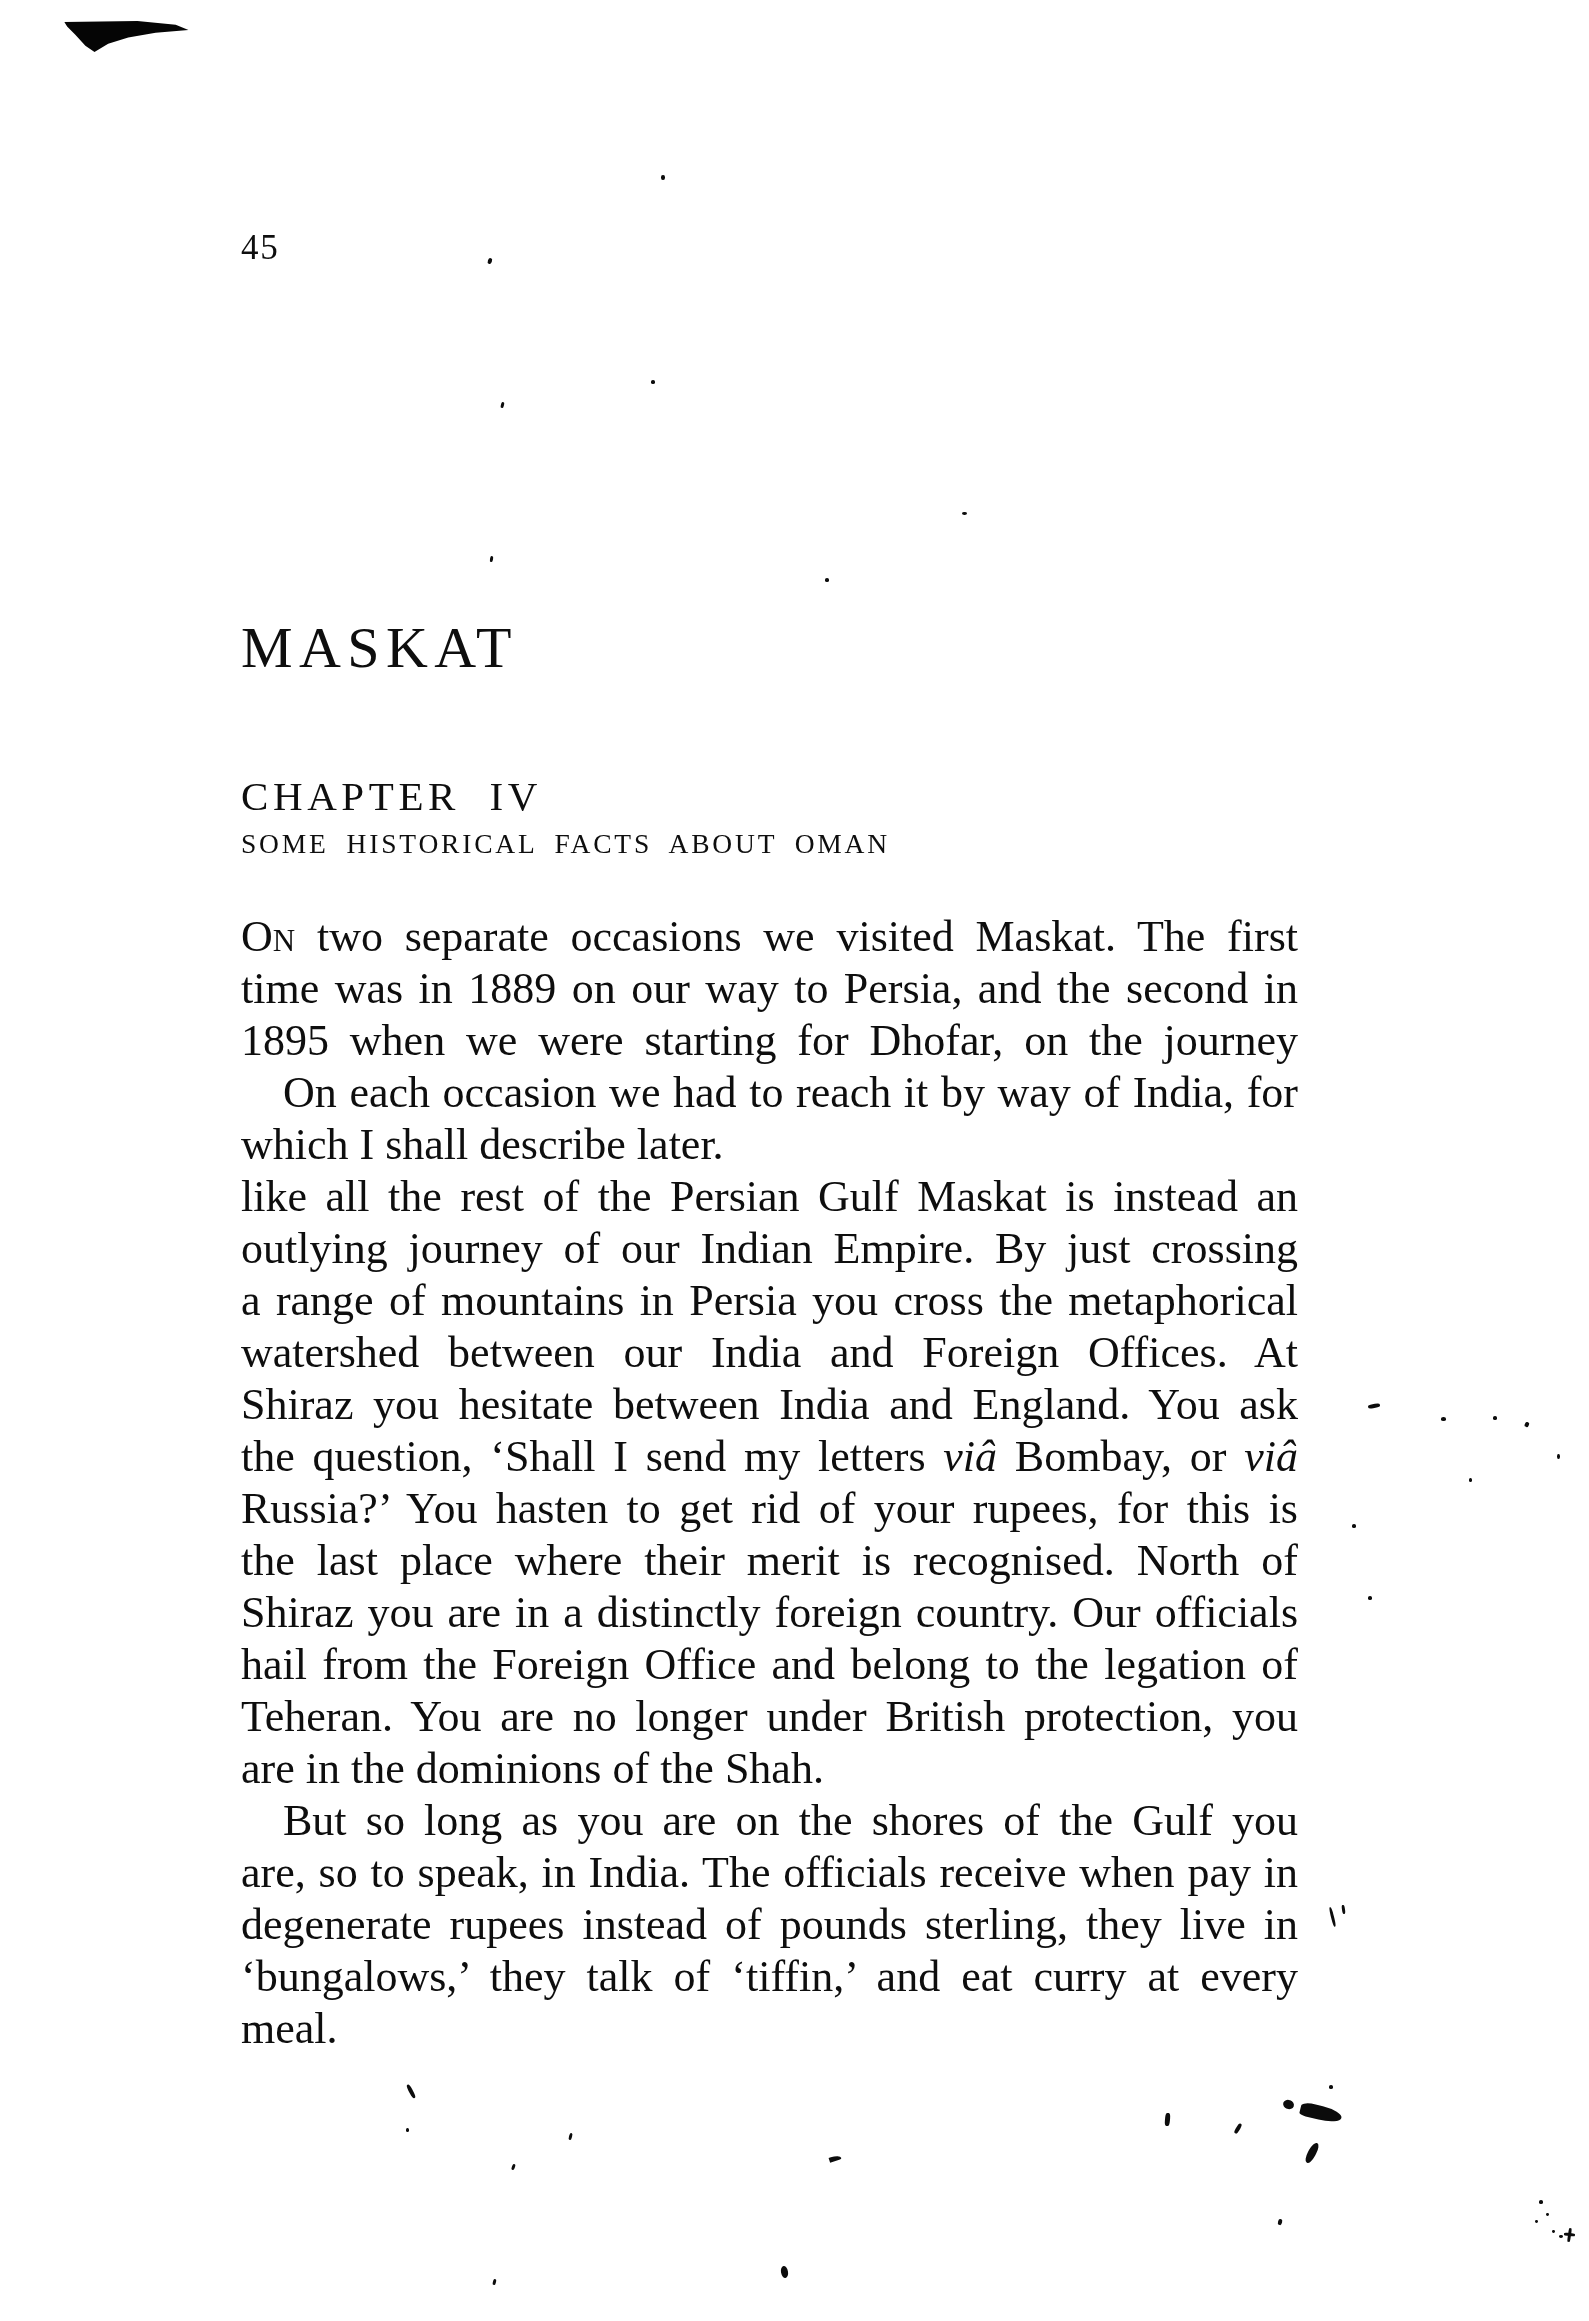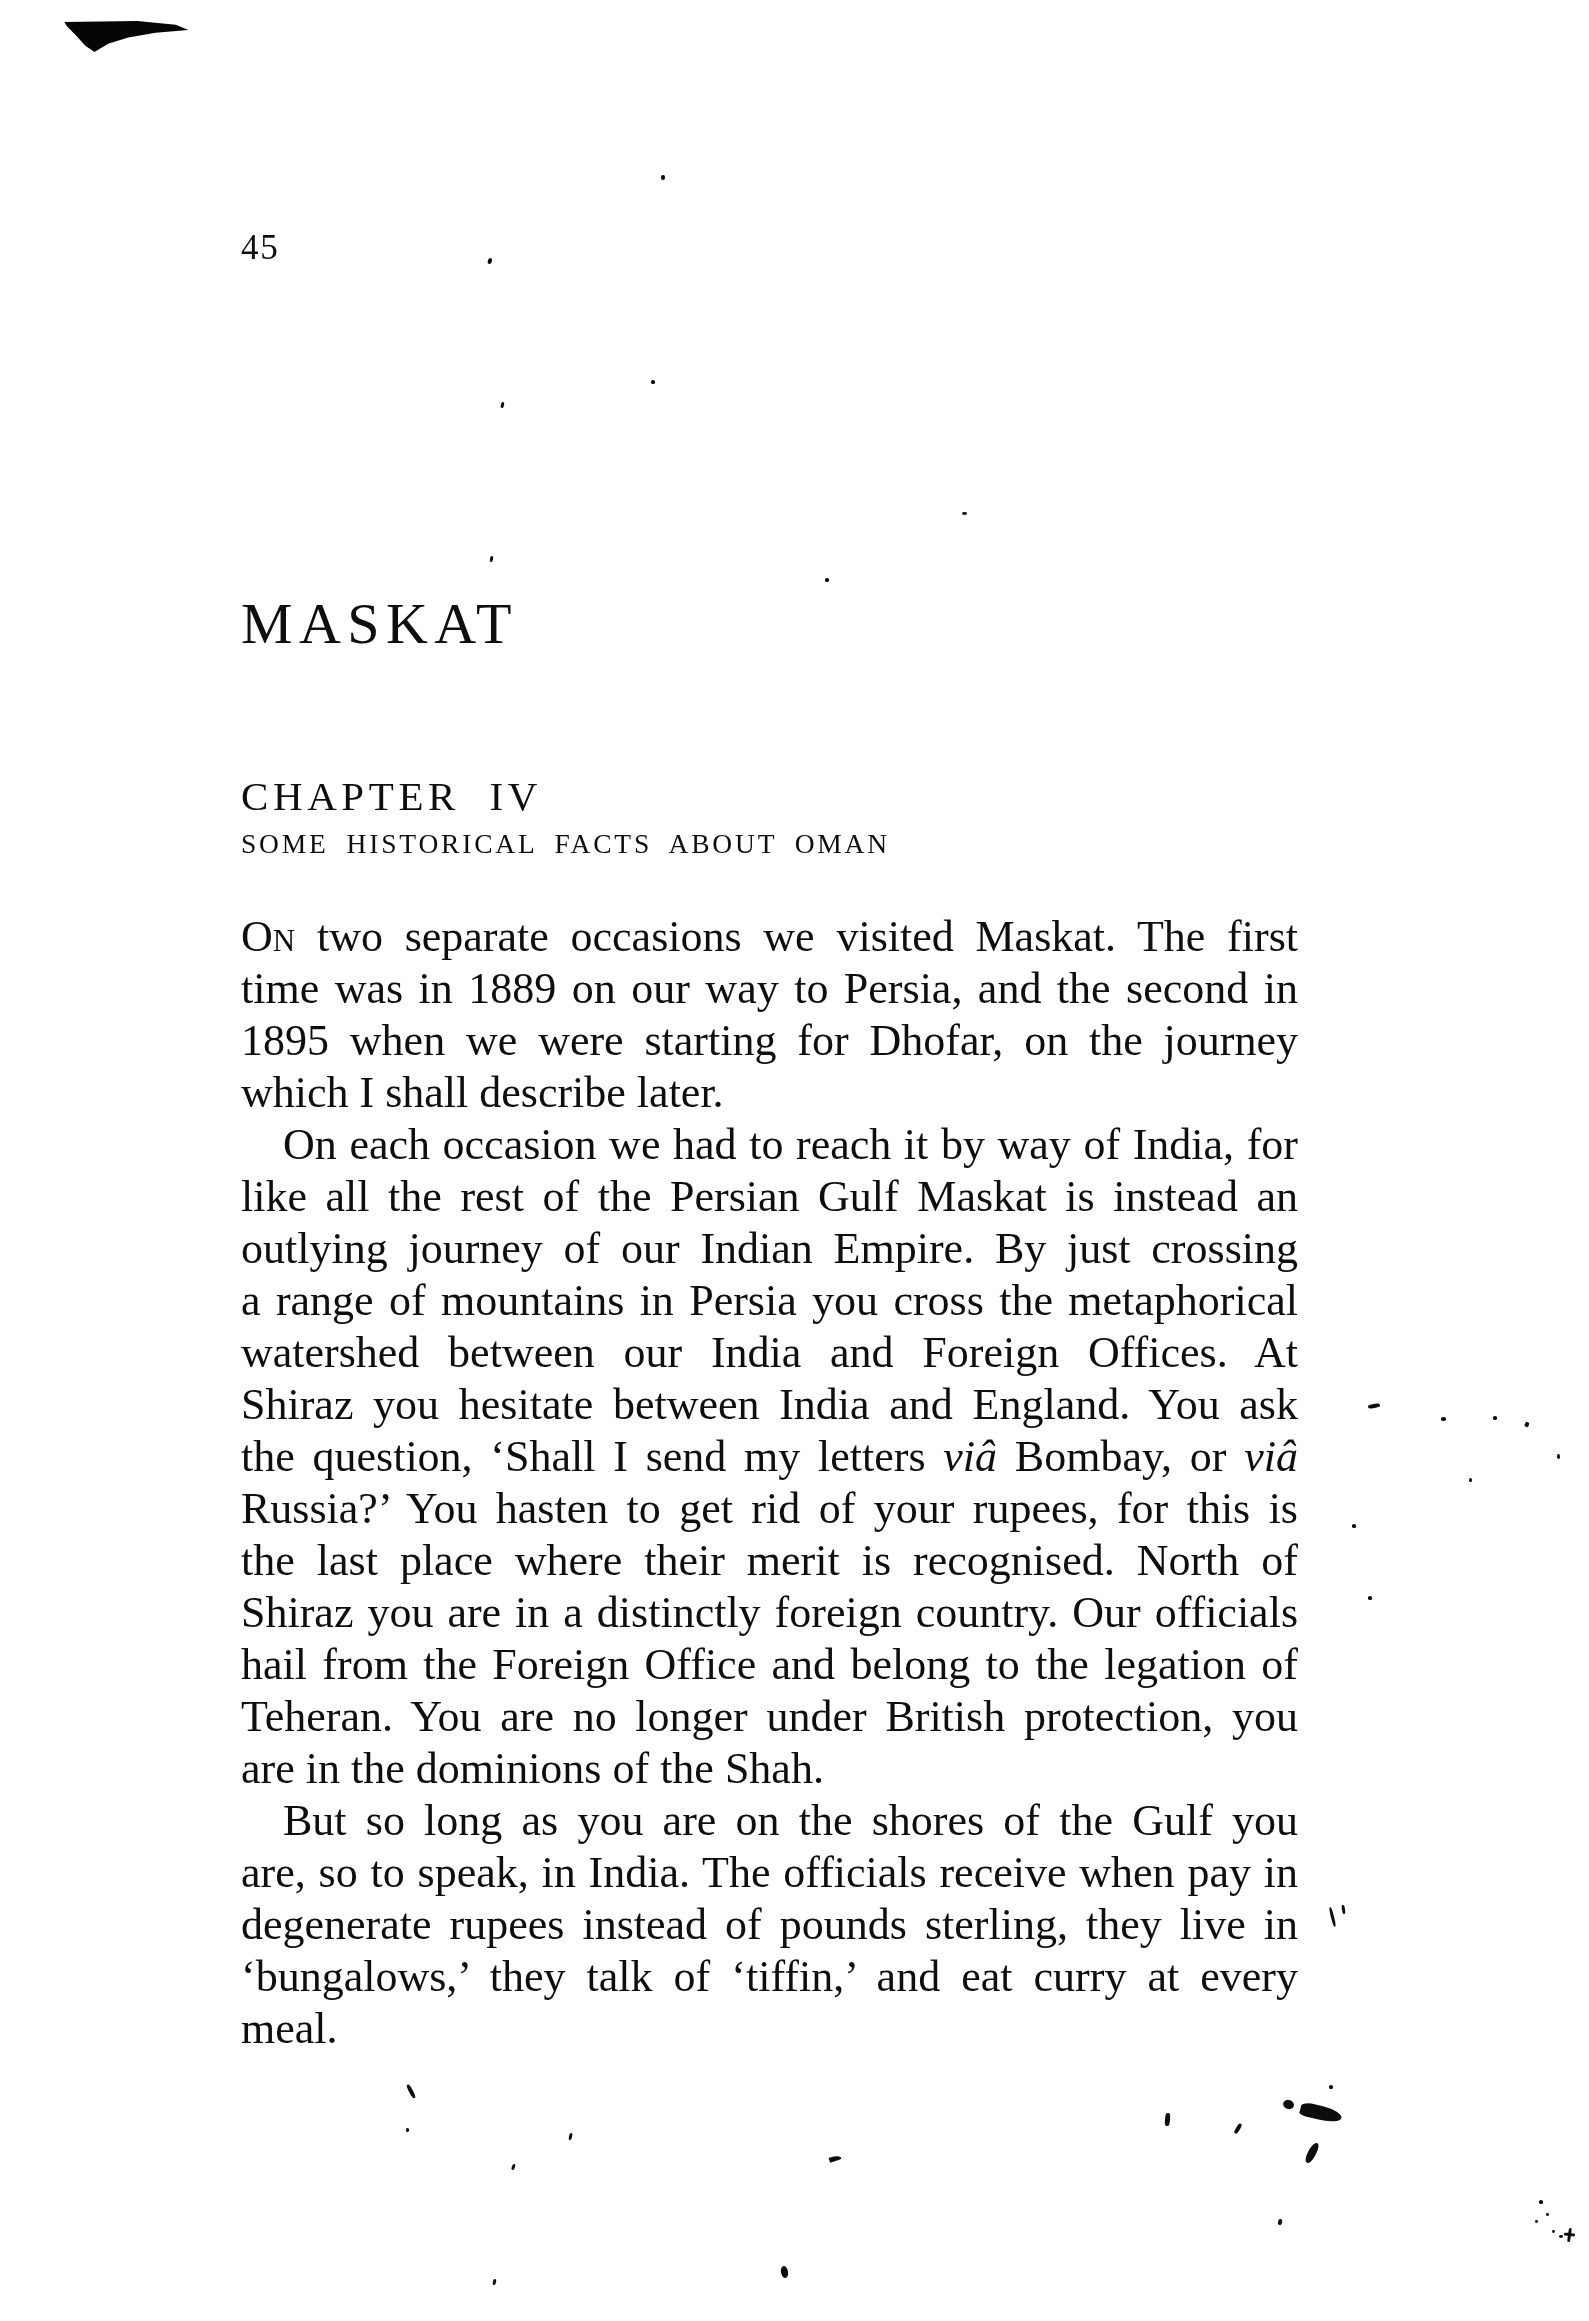--- a/index.html
+++ b/index.html
@@ -9,21 +9,21 @@
     background:#ffffff;
     overflow:hidden;
     font-family:"Liberation Serif","DejaVu Serif",serif;
     color:#0e0e0e;
   }
   .centered-block{
     position:absolute;left:241px;width:1057px;
     text-align:left;white-space:nowrap;
   }
   .page-number{top:228px;font-size:35px;letter-spacing:1.8px;}
-  .book-title{top:590px;font-size:58px;letter-spacing:6.4px;}
+  .book-title{top:614px;font-size:58px;letter-spacing:6.4px;}
   .chapter-heading{top:772px;font-size:41px;letter-spacing:4.6px;word-spacing:14.7px;}
   .chapter-subtitle{top:828px;font-size:27.5px;letter-spacing:2.8px;word-spacing:8.3px;}
   .body-text{
     position:absolute;left:241px;top:911px;width:1057px;
     font-size:44px;
   }
   .line{
     height:52px;line-height:52px;
     text-align:justify;
     text-align-last:justify;
@@ -51,22 +51,22 @@
   <div class="centered-block book-title">MASKAT</div>
 
   <div class="centered-block chapter-heading">CHAPTER IV</div>
 
   <div class="centered-block chapter-subtitle">SOME HISTORICAL FACTS ABOUT OMAN</div>
 
   <div class="body-text">
       <div class="line"><span class="sc">On</span> two separate occasions we visited Maskat.  The first</div>
       <div class="line">time was in 1889 on our way to Persia, and the second in</div>
       <div class="line">1895 when we were starting for Dhofar, on the journey</div>
+      <div class="line indent">On each occasion we had to reach it by way of India, for</div>
       <div class="line last">which I shall describe later.</div>
-      <div class="line indent">On each occasion we had to reach it by way of India, for</div>
       <div class="line">like all the rest of the Persian Gulf Maskat is instead an</div>
       <div class="line">outlying journey of our Indian Empire.  By just crossing</div>
       <div class="line">a range of mountains in Persia you cross the metaphorical</div>
       <div class="line">watershed between our India and Foreign Offices.  At</div>
       <div class="line">Shiraz you hesitate between India and England.  You ask</div>
       <div class="line">the question, ‘Shall I send my letters <i>viâ</i> Bombay, or <i>viâ</i></div>
       <div class="line">Russia?’  You hasten to get rid of your rupees, for this is</div>
       <div class="line">the last place where their merit is recognised.  North of</div>
       <div class="line">Shiraz you are in a distinctly foreign country.  Our officials</div>
       <div class="line">hail from the Foreign Office and belong to the legation of</div>

